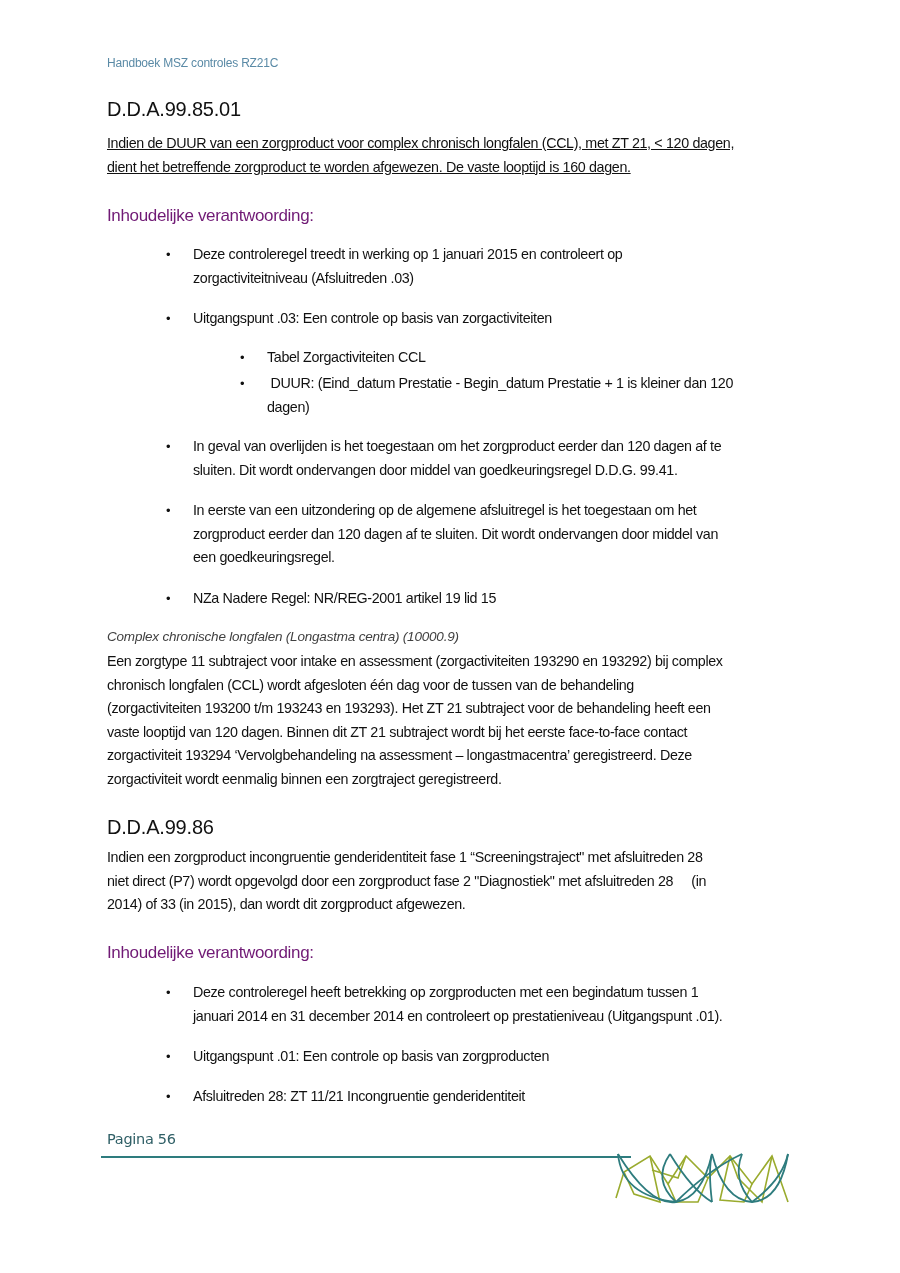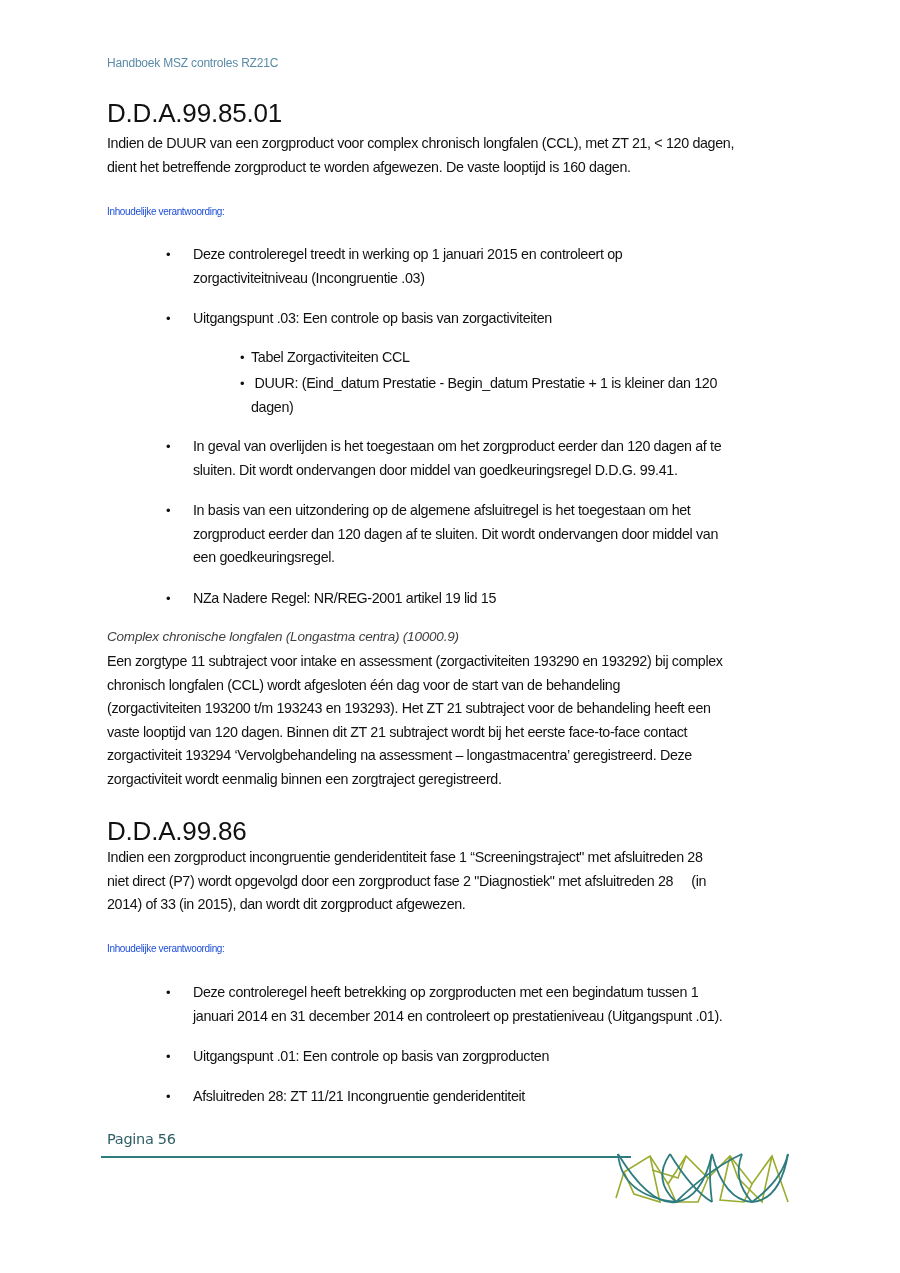--- a/index.html
+++ b/index.html
@@ -1,49 +1,49 @@
 <!DOCTYPE html>
 <html><head>
 <meta charset="utf-8">
 <style>
   html, body { margin: 0; padding: 0; background: #ffffff; }
   body { width: 900px; height: 1273px; position: relative; overflow: hidden;
          font-family: "Liberation Sans", sans-serif; color: #111; }
   .running-header { position: absolute; left: 107px; top: 56px; font-size: 12px; color: #5a8aa6; letter-spacing: -0.2px; }
-  .h2 { position: absolute; left: 107px; font-size: 26px; color: #111; letter-spacing: -0.2px; }
+  .h2 { position: absolute; left: 107px; font-size: 20px; color: #111; letter-spacing: -0.2px; }
   .para { position: absolute; left: 107px; width: 690px; font-size: 14.3px; line-height: 23.5px; color: #111; letter-spacing: -0.35px; }
-  .label { position: absolute; left: 107px; font-size: 10px; color: #1d4ed8; letter-spacing: -0.35px; }
+  .label { position: absolute; left: 107px; font-size: 17px; color: #701a75; letter-spacing: -0.35px; }
   .bullet { position: absolute; left: 166px; width: 630px; font-size: 14.3px; line-height: 23.5px; letter-spacing: -0.35px; }
   .bullet .dot { position: absolute; left: 0; top: 0; font-size: 13px; }
   .bullet .txt { display: block; margin-left: 27px; }
   .sub-bullet { position: absolute; left: 240px; width: 560px; font-size: 14.3px; line-height: 23.5px; letter-spacing: -0.35px; }
   .sub-bullet .dot { position: absolute; left: 0; top: 0; font-size: 13px; }
-  .sub-bullet .txt { display: block; margin-left: 11px; }
+  .sub-bullet .txt { display: block; margin-left: 27px; }
   .italic-heading { position: absolute; left: 107px; top: 629px; font-size: 13.5px; font-style: italic; color: #404040; letter-spacing: -0.2px; }
   .footer-page { position: absolute; left: 107px; top: 1131px; font-size: 14.5px; color: #2f5f66; font-family: "DejaVu Sans", sans-serif; letter-spacing: -0.3px; }
   .footer-line { position: absolute; left: 101px; top: 1156px; width: 530px; height: 2px; background: #2e7c7e; }
   .footer-logo { position: absolute; left: 612px; top: 1150px; width: 180px; height: 56px; }
 </style>
 </head>
 <body>
 
 <div class="running-header">Handboek MSZ controles RZ21C</div>
 
 <div class="h2" style="top:98px;">D.D.A.99.85.01</div>
 
-<div class="para" style="top:132px;">
+<div class="para" style="top:132px;text-decoration:underline;">
   <div>Indien de DUUR van een zorgproduct voor complex chronisch longfalen (CCL), met ZT 21, &lt; 120 dagen,</div>
   <div>dient het betreffende zorgproduct te worden afgewezen. De vaste looptijd is 160 dagen.</div>
 </div>
 
 <div class="label" style="top:206px;">Inhoudelijke verantwoording:</div>
 
 <div class="bullet" style="top:243px;">
   <span class="dot">•</span>
-  <span class="txt"><span>Deze controleregel treedt in werking op 1 januari 2015 en controleert op</span><br><span>zorgactiviteitniveau (Incongruentie .03)</span></span>
+  <span class="txt"><span>Deze controleregel treedt in werking op 1 januari 2015 en controleert op</span><br><span>zorgactiviteitniveau (Afsluitreden .03)</span></span>
 </div>
 
 <div class="bullet" style="top:307px;">
   <span class="dot">•</span>
   <span class="txt">Uitgangspunt .03: Een controle op basis van zorgactiviteiten</span>
 </div>
 
 <div class="sub-bullet" style="top:346px;">
   <span class="dot">•</span>
   <span class="txt">Tabel Zorgactiviteiten CCL</span>
@@ -54,33 +54,33 @@
   <span class="txt"><span style="white-space:pre;text-align:right;"> DUUR: (Eind_datum Prestatie - Begin_datum Prestatie + 1 is kleiner dan 120</span><br><span>dagen)</span></span>
 </div>
 
 <div class="bullet" style="top:435px;">
   <span class="dot">•</span>
   <span class="txt"><span>In geval van overlijden is het toegestaan om het zorgproduct eerder dan 120 dagen af te</span><br><span>sluiten. Dit wordt ondervangen door middel van goedkeuringsregel D.D.G. 99.41.</span></span>
 </div>
 
 <div class="bullet" style="top:499px;">
   <span class="dot">•</span>
-  <span class="txt"><span>In basis van een uitzondering op de algemene afsluitregel is het toegestaan om het</span><br><span>zorgproduct eerder dan 120 dagen af te sluiten. Dit wordt ondervangen door middel van</span><br><span>een goedkeuringsregel.</span></span>
+  <span class="txt"><span>In eerste van een uitzondering op de algemene afsluitregel is het toegestaan om het</span><br><span>zorgproduct eerder dan 120 dagen af te sluiten. Dit wordt ondervangen door middel van</span><br><span>een goedkeuringsregel.</span></span>
 </div>
 
 <div class="bullet" style="top:587px;">
   <span class="dot">•</span>
   <span class="txt">NZa Nadere Regel: NR/REG-2001 artikel 19 lid 15</span>
 </div>
 
 <div class="italic-heading">Complex chronische longfalen (Longastma centra) (10000.9)</div>
 
 <div class="para" style="top:650px;">
   <div>Een zorgtype 11 subtraject voor intake en assessment (zorgactiviteiten 193290 en 193292) bij complex</div>
-  <div>chronisch longfalen (CCL) wordt afgesloten één dag voor de start van de behandeling</div>
+  <div>chronisch longfalen (CCL) wordt afgesloten één dag voor de tussen van de behandeling</div>
   <div>(zorgactiviteiten 193200 t/m 193243 en 193293). Het ZT 21 subtraject voor de behandeling heeft een</div>
   <div>vaste looptijd van 120 dagen. Binnen dit ZT 21 subtraject wordt bij het eerste face-to-face contact</div>
   <div>zorgactiviteit 193294 ‘Vervolgbehandeling na assessment – longastmacentra’ geregistreerd. Deze</div>
   <div>zorgactiviteit wordt eenmalig binnen een zorgtraject geregistreerd.</div>
 </div>
 
 <div class="h2" style="top:816px;">D.D.A.99.86</div>
 
 <div class="para" style="top:846px;">
   <div>Indien een zorgproduct incongruentie genderidentiteit fase 1 “Screeningstraject" met afsluitreden 28</div>

